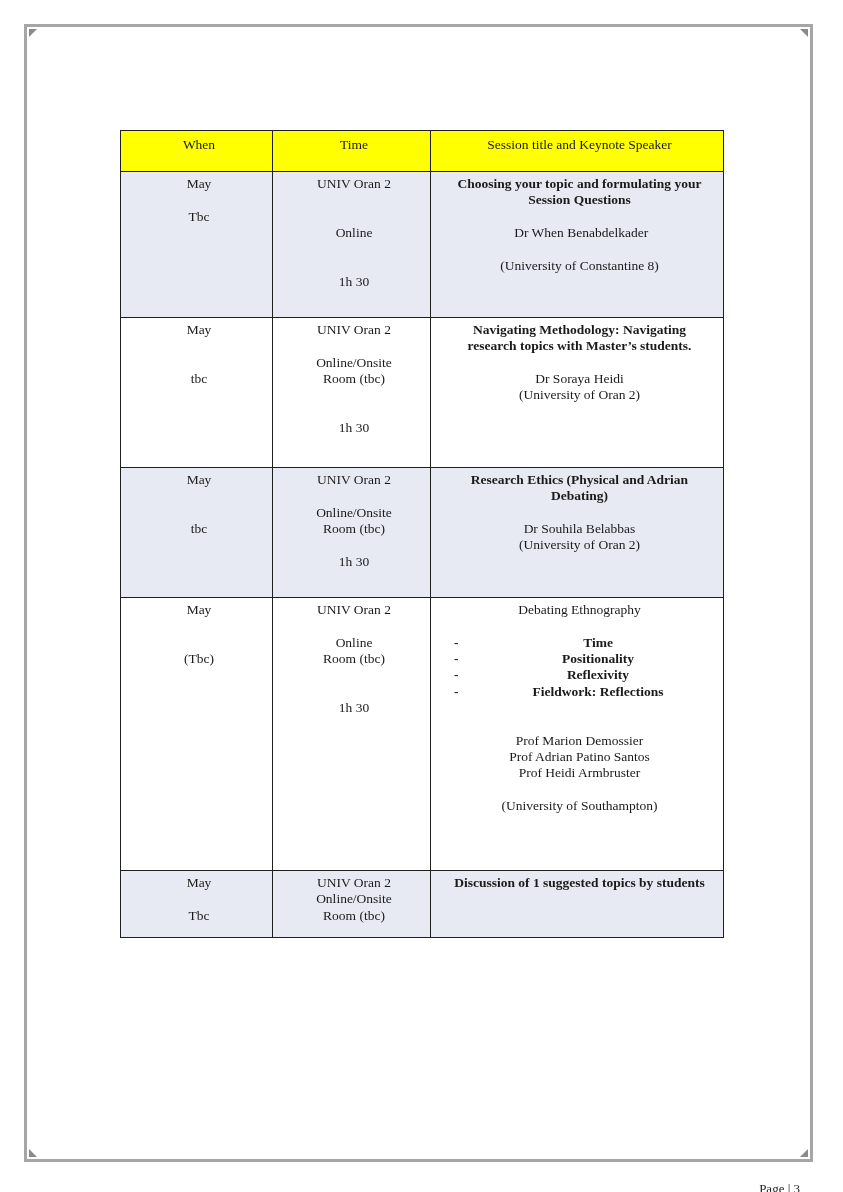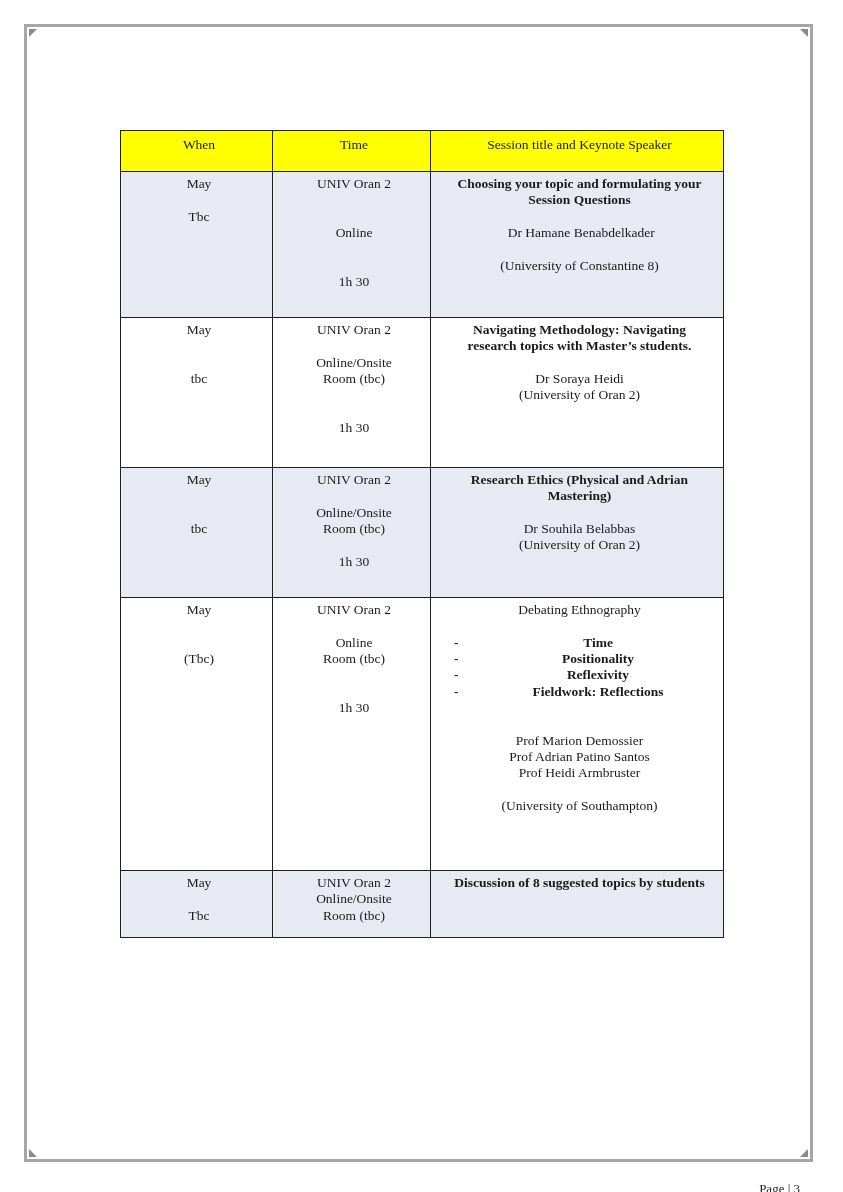--- a/index.html
+++ b/index.html
@@ -85,21 +85,21 @@
           <div class="line"></div>
           <div class="line">Online</div>
           <div class="line"></div>
           <div class="line"></div>
           <div class="line">1h 30</div>
         </td>
         <td>
           <div class="line bold">Choosing your topic and formulating your</div>
           <div class="line bold">Session Questions</div>
           <div class="line"></div>
-          <div class="line"> Dr Hamane Benabdelkader</div>
+          <div class="line"> Dr When Benabdelkader</div>
           <div class="line"></div>
           <div class="line">(University of Constantine 8)</div>
         </td>
       </tr>
       <tr>
         <td>
           <div class="line">May</div>
           <div class="line"></div>
           <div class="line"></div>
           <div class="line">tbc</div>
@@ -131,21 +131,21 @@
         <td>
           <div class="line">UNIV Oran 2</div>
           <div class="line"></div>
           <div class="line">Online/Onsite</div>
           <div class="line">Room (tbc)</div>
           <div class="line"></div>
           <div class="line">1h 30</div>
         </td>
         <td>
           <div class="line bold">Research Ethics (Physical and Adrian</div>
-          <div class="line bold">Mastering)</div>
+          <div class="line bold">Debating)</div>
           <div class="line"></div>
           <div class="line">Dr Souhila Belabbas</div>
           <div class="line">(University of Oran 2)</div>
         </td>
       </tr>
       <tr>
         <td>
           <div class="line">May</div>
           <div class="line"></div>
           <div class="line"></div>
@@ -181,19 +181,19 @@
           <div class="line">May</div>
           <div class="line"></div>
           <div class="line">Tbc</div>
         </td>
         <td>
           <div class="line">UNIV Oran 2</div>
           <div class="line">Online/Onsite</div>
           <div class="line">Room (tbc)</div>
         </td>
         <td>
-          <div class="line bold">Discussion of 8 suggested topics by students</div>
+          <div class="line bold">Discussion of 1 suggested topics by students</div>
         </td>
       </tr>
     </tbody>
 </table>
 
 <div class="footer">Page | 3</div>
 
 </body></html>

